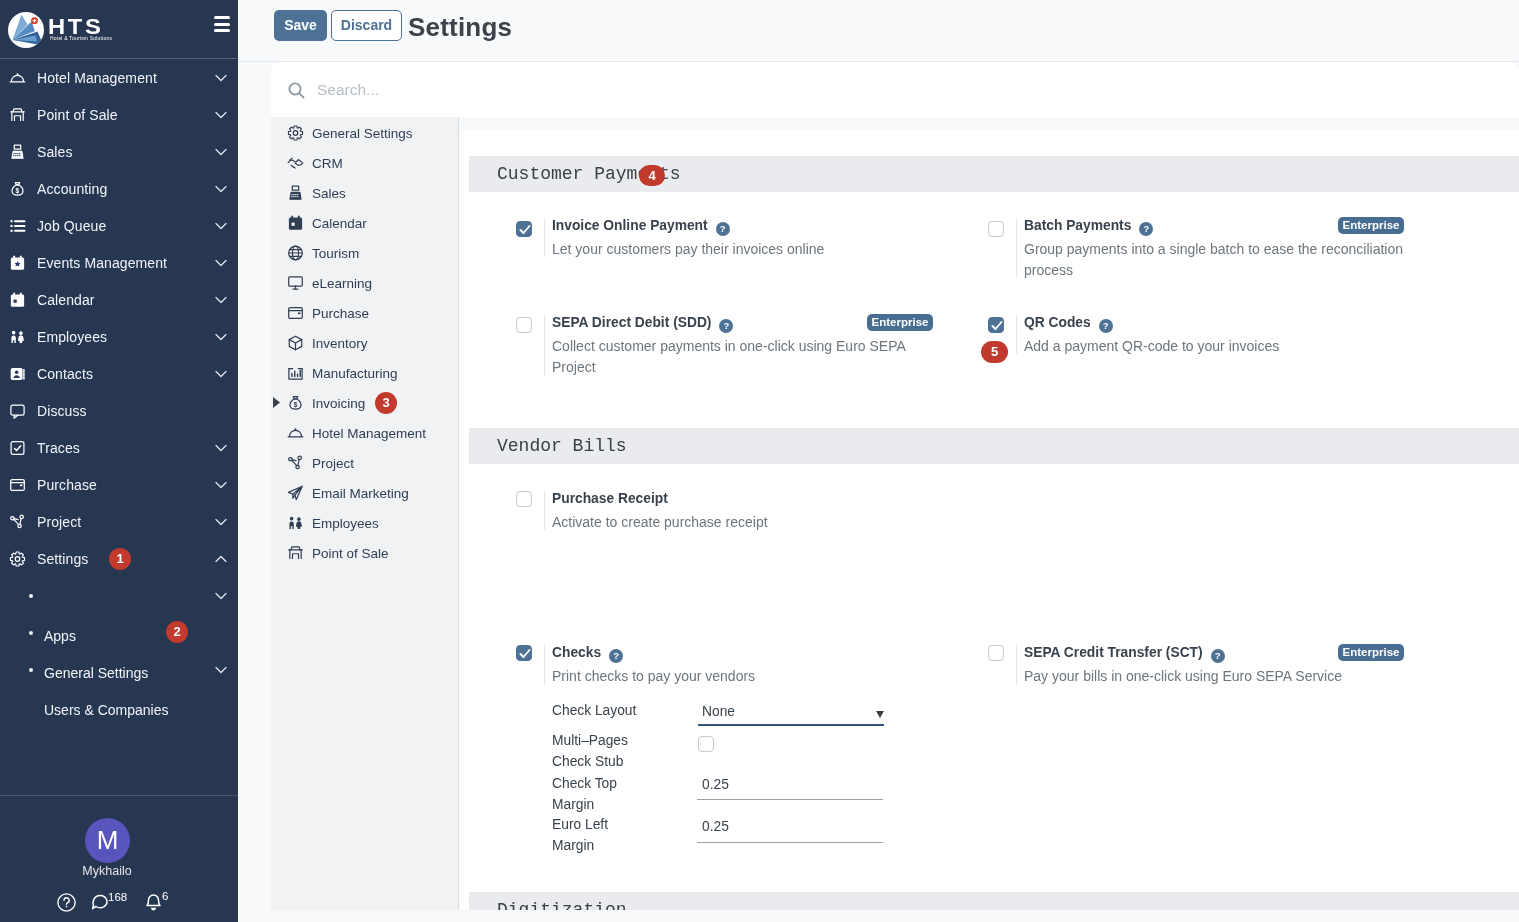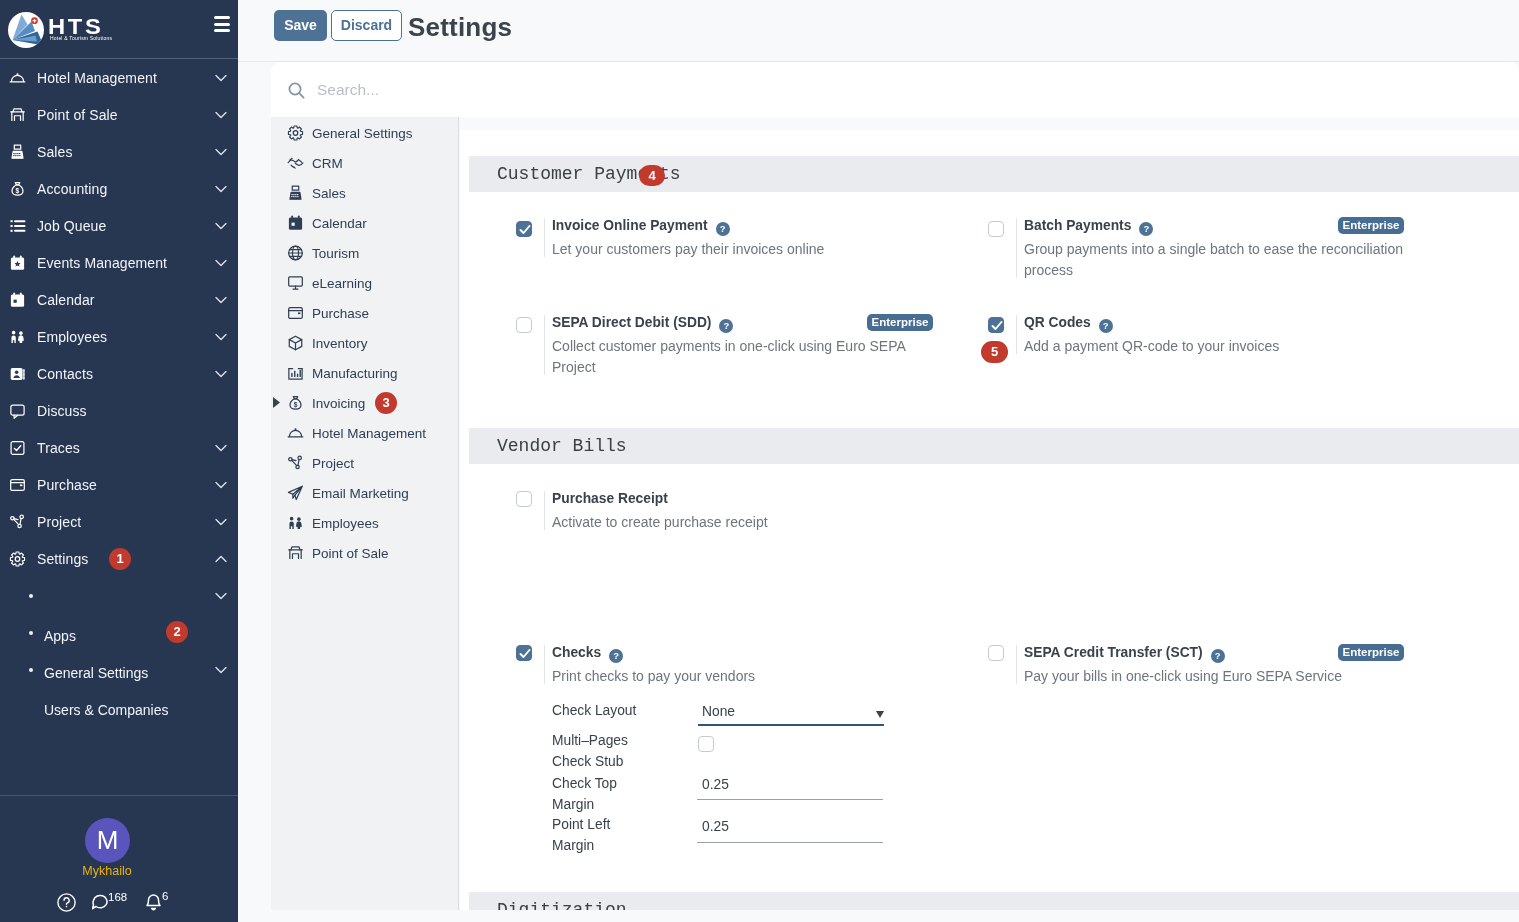--- a/index.html
+++ b/index.html
@@ -256,21 +256,21 @@
           <span class="txt">Users &amp; Companies</span>
           <svg class="chev" viewBox="0 0 12 7" width="12" height="7" fill="none" stroke="#dfe5ee" stroke-width="1.3" stroke-linecap="round">
             <path d="M1 1l5 5 5-5"></path>
           </svg>
         </div>
     </div>
 
     <div class="abs" style="left:0;top:795px;width:238px;height:1px;background:rgba(255,255,255,0.16)"></div>
 
     <div class="abs" style="left:85px;top:818px;width:45px;height:45px;border-radius:50%;background:#5955bd;color:#fff;font-size:26px;text-align:center;line-height:45px;">M</div>
-    <div class="abs" style="left:0;top:864px;width:214px;text-align:center;color:#eab308;font-size:12.5px;">Mykhailo</div>
+    <div class="abs" style="left:0;top:864px;width:214px;text-align:center;color:#e5e5e5;font-size:12.5px;">Mykhailo</div>
 
     <svg class="abs" style="left:57px;top:893px" width="19" height="19" viewBox="0 0 19 19" fill="none" stroke="#fff" stroke-width="1.4">
       <circle cx="9.5" cy="9.5" r="8.6"></circle>
       <path d="M7 7.3a2.6 2.6 0 1 1 3.4 2.5c-.7.25-.9.7-.9 1.5" stroke-linecap="round"></path>
       <circle cx="9.5" cy="13.6" r="0.8" fill="#fff" stroke="none"></circle>
     </svg>
     <svg class="abs" style="left:92px;top:894px" width="18" height="17" viewBox="0 0 18 17" fill="none" stroke="#fff" stroke-width="1.5">
       <path d="M15.5 6.5a6.8 6.2 0 1 0-2.5 6l3.5 2-1-3.5a6.8 6.2 0 0 0 0-4.5z" transform="scale(-1,1) translate(-17,0)"></path>
     </svg>
     <div class="abs" style="left:108px;top:891px;color:#fff;font-size:11.5px;">168</div>
@@ -495,21 +495,21 @@
       <svg class="abs" style="left:416px;top:581px" width="8" height="7" viewBox="0 0 8 7">
           <polygon points="0,0 8,0 4,7" fill="#3b4248"></polygon>
         </svg>
       <div class="abs" style="left:238px;top:594px;width:186px;height:2px;background:#31547a"></div>
       <div class="flabel" style="left:92px;top:600px">Multi–Pages</div>
       <span class="cb" style="left:238px;top:606px"></span>
       <div class="flabel" style="left:92px;top:621px">Check Stub</div>
       <div class="flabel" style="left:92px;top:643px;width:100px">Check Top Margin</div>
       <div class="fval" style="left:242px;top:644px;line-height:21px">0.25</div>
       <div class="uline" style="left:237px;top:669px;width:186px"></div>
-      <div class="flabel" style="left:92px;top:684px;width:100px">Point Left Margin</div>
+      <div class="flabel" style="left:92px;top:684px;width:100px">Euro Left Margin</div>
       <div class="fval" style="left:242px;top:686px;line-height:21px">0.25</div>
       <div class="uline" style="left:237px;top:712px;width:186px"></div>
       <div class="secbar" style="top:762px">
           <span class="txt">Digitization</span>
         </div>
       </div>
   </div>
 
   <div id="botstrip"></div>
 

